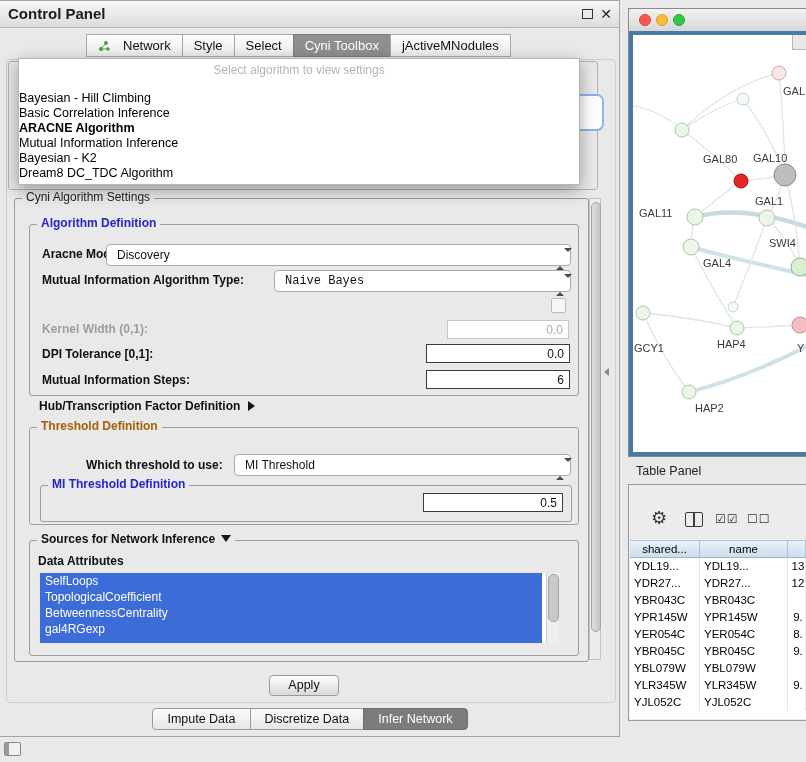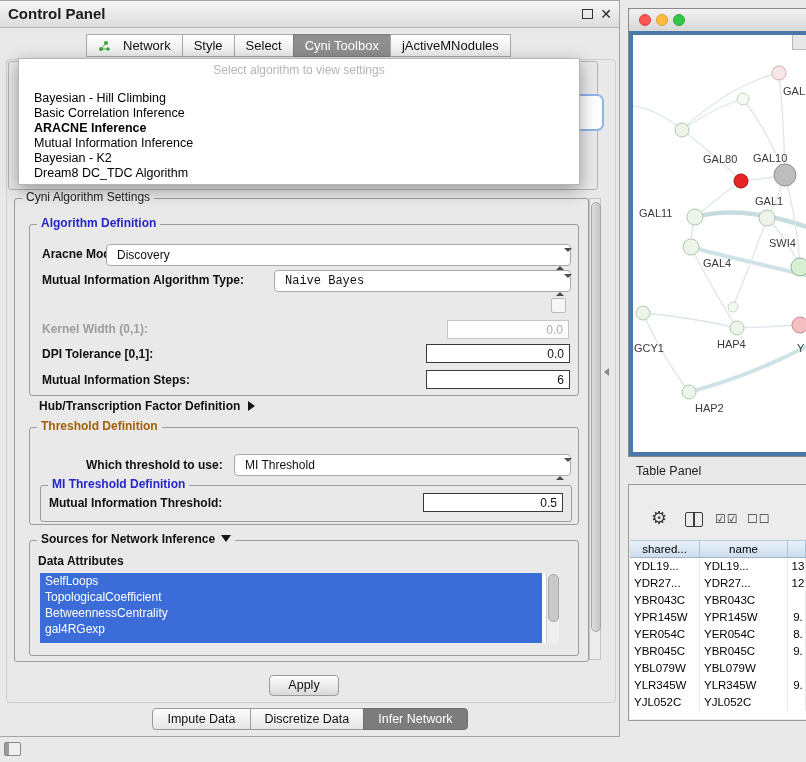--- a/index.html
+++ b/index.html
@@ -32,21 +32,21 @@
   
   #tab-pane-frame{left:6px;top:58px;width:608px;height:642px;border:1px solid #cfcfcf;border-radius:4px;}
   #frame-underlay{left:8px;top:60px;width:588px;height:127px;border:1px solid #b3b3b3;border-radius:3px;}
   #combo-fragment{left:559px;top:93px;width:41px;height:33px;background:#fff;
     border:2px solid #8fb4e8;border-radius:7px;}
 
   
   #algo-popup{left:18px;top:57px;width:560px;background:#fff;border:1px solid #b6b6b6;
     box-shadow:0 5px 16px rgba(0,0,0,0.35);padding:2px 0 3px;z-index:40;}
   .popup-placeholder{text-align:center;color:#b4b4b4;font-size:12px;height:18px;line-height:18px;margin-bottom:12px;}
-  .popup-item{font-size:12.5px;height:15px;line-height:15px;padding-left:15px;color:#000;white-space:nowrap;}
+  .popup-item{font-size:12.5px;height:15px;line-height:15px;padding-left:0;color:#000;white-space:nowrap;}
   .popup-item.selected{font-weight:bold;}
 
   
   .groupbox{border:1px solid #9d9d9d;border-radius:3px;}
   .gb-title{position:absolute;top:-9px;left:7px;background:#e9e9e9;padding:0 4px;font-size:12px;white-space:nowrap;}
   .t-plain{color:#222;}
   .t-blue{color:#2525cc;font-weight:bold;}
   .t-green{color:#a16207;font-weight:bold;}
   .t-bold{color:#111;font-weight:bold;}
 
@@ -194,21 +194,21 @@
   </div>
 
   <div class="abs" id="tab-pane-frame"></div>
   <div class="abs" id="frame-underlay"></div>
   <div class="abs" id="combo-fragment"></div>
 
   <div class="abs" id="algo-popup">
     <div class="popup-placeholder">Select algorithm to view settings</div>
     <div class="popup-item">Bayesian - Hill Climbing</div>
     <div class="popup-item">Basic Correlation Inference</div>
-    <div class="popup-item selected">ARACNE Inference</div>
+    <div class="popup-item selected">ARACNE Algorithm</div>
     <div class="popup-item">Mutual Information Inference</div>
     <div class="popup-item">Bayesian - K2</div>
     <div class="popup-item">Dream8 DC_TDC Algorithm</div>
   </div>
 
   <div class="abs groupbox" id="settings-box">
     <span class="gb-title t-plain">Cyni Algorithm Settings</span>
 
     <div class="abs groupbox" id="algo-def-box">
       <span class="gb-title t-blue">Algorithm Definition</span>
@@ -245,21 +245,20 @@
       <span class="gb-title t-green">Threshold Definition</span>
 
       <span class="flabel" style="left:56px;top:28px;">Which threshold to use:</span>
       <div class="combo" style="left:204px;top:26px;width:325px;">
         <span>MI Threshold</span>
         <span class="combo-arrows"><span class="up"></span><span class="dn"></span></span>
       </div>
 
       <div class="abs groupbox" id="mi-box">
         <span class="gb-title t-blue">MI Threshold Definition</span>
-        <span class="flabel" style="left:8px;top:8px;">Mutual Information Threshold:</span>
         <div class="tinput" style="left:382px;top:7px;width:140px;">0.5</div>
       </div>
     </div>
 
     <div class="abs groupbox" id="sources-box">
       <span class="gb-title t-bold">
         <span>Sources for Network Inference</span><span class="tri-down"></span>
       </span>
       <span class="flabel" style="left:8px;top:11px;">Data Attributes</span>
       <div class="abs" id="attr-list">

